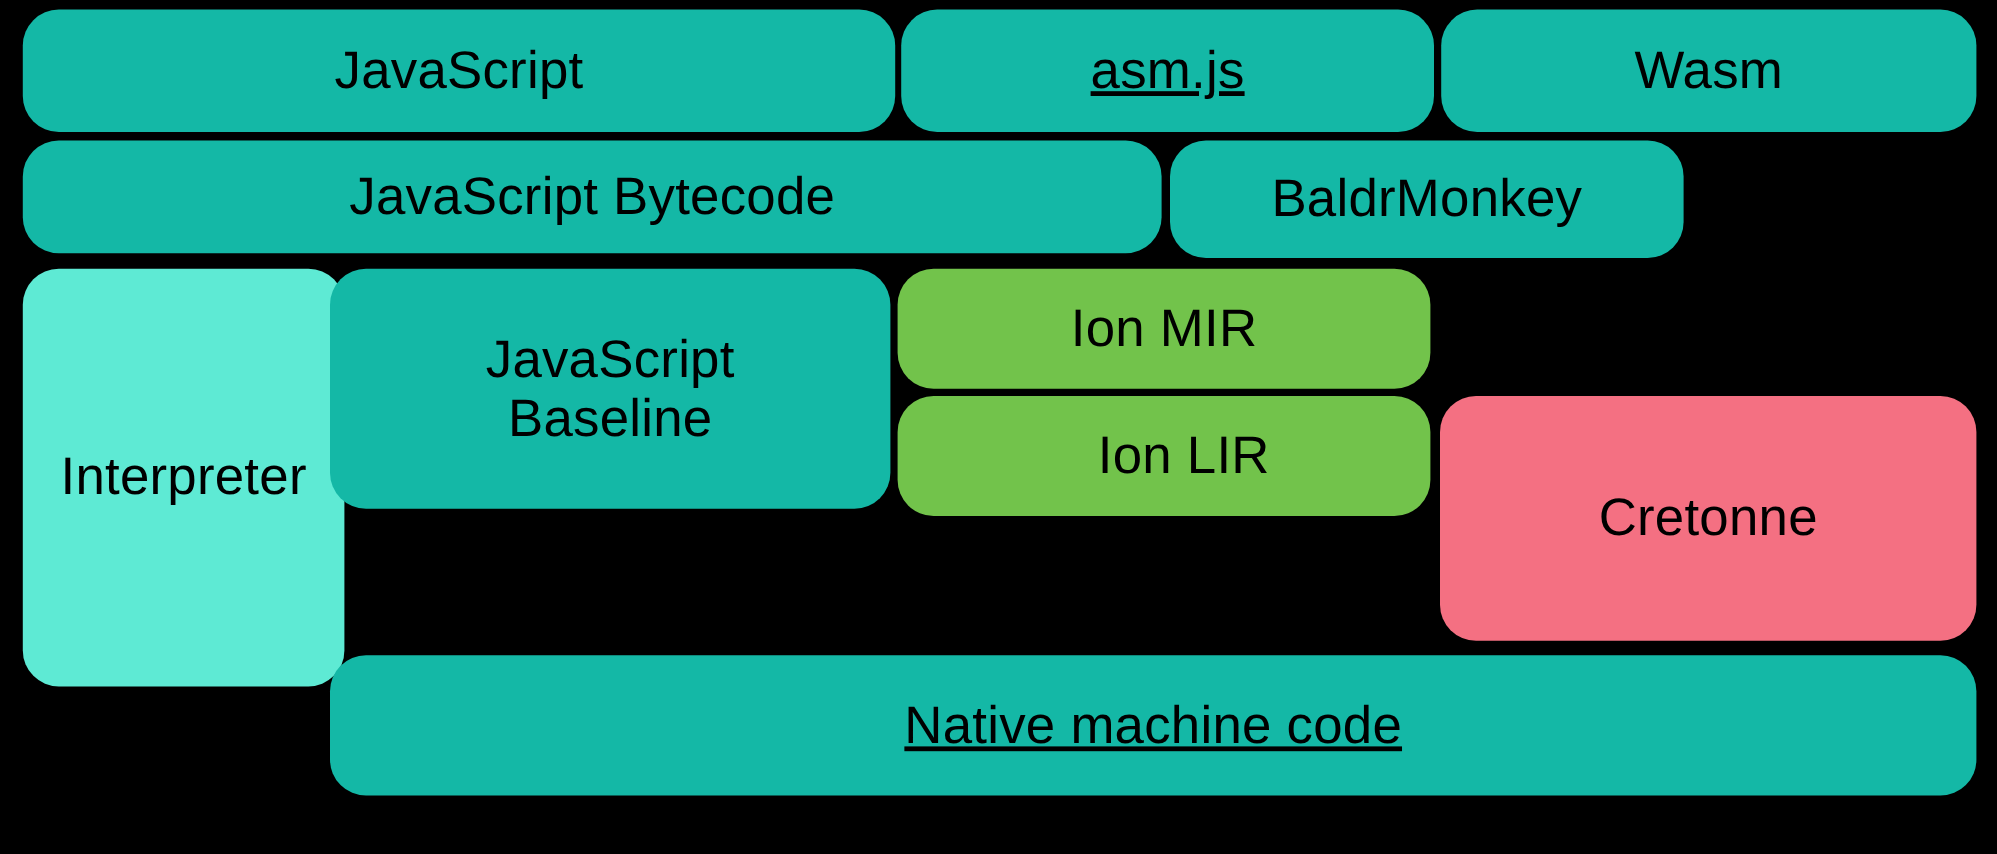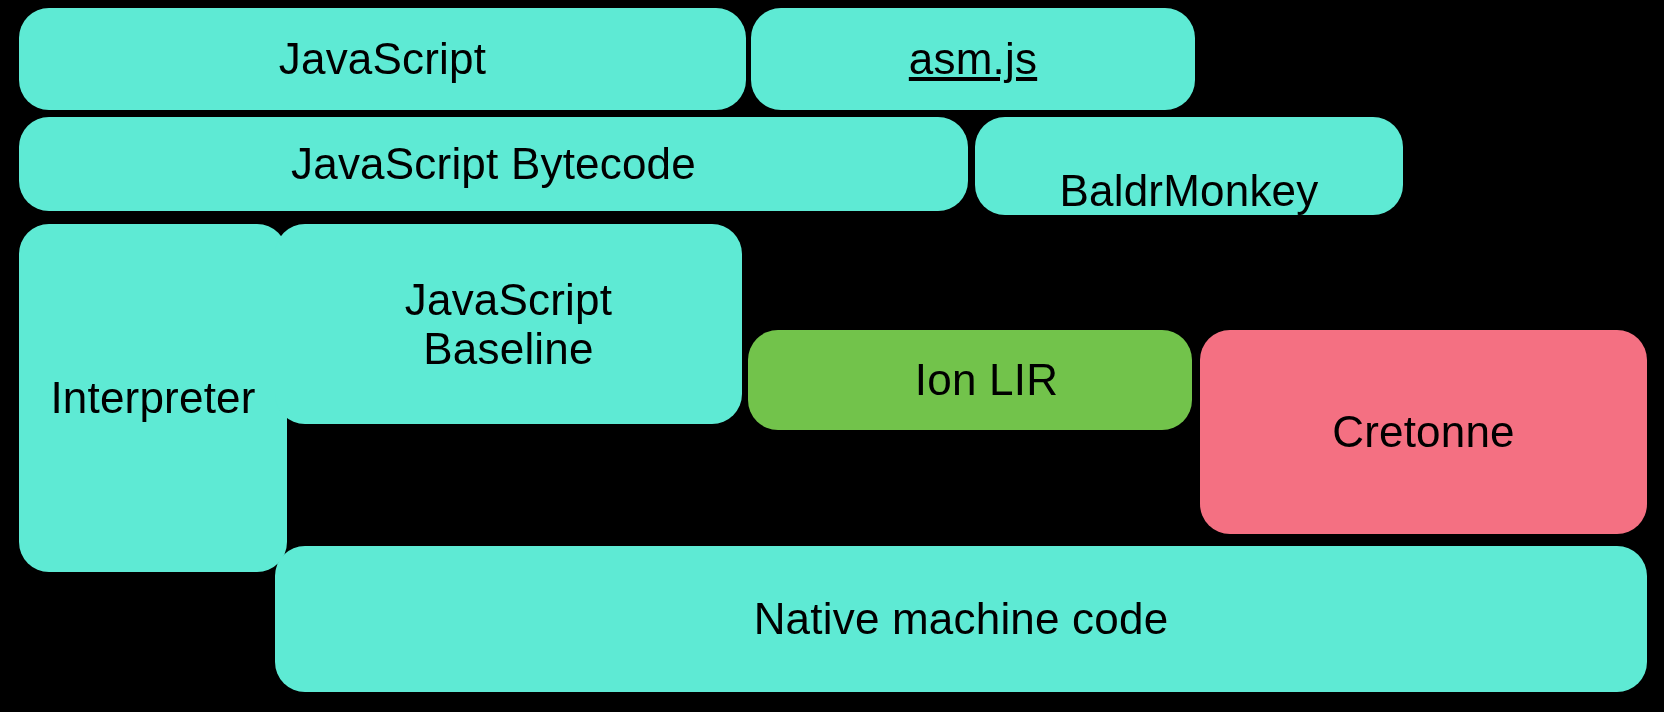--- a/index.html
+++ b/index.html
@@ -24,64 +24,70 @@
     text-align: center;
     border-radius: 30px;
     color: #000000;
     font-size: 44px;
     line-height: 1.12;
     font-weight: 400;
     letter-spacing: 0.2px;
     white-space: pre-line;
     user-select: none;
   }
-  .fill-white   { background: #5eead4; }
+  .fill-white   { background: #14b8a6; }
   .fill-grey    { background: #5eead4; }
   .fill-green   { background: #72c34b; }
   .fill-pink    { background: #f47082; }
   .node-label { display: block; }
 </style>
 </head>
 <body>
 
 <div id="stage">
 
   <div class="node fill-white" style="left:19px; top:8px; width:727px; height:102px;">
     <span class="node-label">JavaScript</span>
   </div>
 
   <div class="node fill-white" style="left:751px; top:8px; width:444px; height:102px;text-decoration:underline;">
     <span class="node-label">asm.js</span>
   </div>
 
+  <div class="node fill-white" style="left:1201px; top:8px; width:446px; height:102px;">
+    <span class="node-label">Wasm</span>
+  </div>
 
   <div class="node fill-white" style="left:19px; top:117px; width:949px; height:94px;">
     <span class="node-label">JavaScript Bytecode</span>
   </div>
 
-  <div class="node fill-white" style="left:975px; top:117px; width:428px; height:98px;align-items:flex-end;">
+  <div class="node fill-white" style="left:975px; top:117px; width:428px; height:98px;">
     <span class="node-label">BaldrMonkey</span>
   </div>
 
   <div class="node fill-grey" style="left:19px; top:224px; width:268px; height:348px;">
     <span class="node-label">Interpreter</span>
   </div>
 
   <div class="node fill-white" style="left:275px; top:224px; width:467px; height:200px;">
     <span class="node-label">JavaScript
 Baseline</span>
   </div>
 
+  <div class="node fill-green" style="left:748px; top:224px; width:444px; height:100px;">
+    <span class="node-label">Ion MIR</span>
+  </div>
 
   <div class="node fill-green" style="left:748px; top:330px; width:444px; height:100px;padding-left:33px;">
     <span class="node-label">Ion LIR</span>
   </div>
 
   <div class="node fill-pink" style="left:1200px; top:330px; width:447px; height:204px;">
     <span class="node-label">Cretonne</span>
   </div>
 
 
-  <div class="node fill-white" style="left:275px; top:546px; width:1372px; height:146px;">
+  <div class="node fill-white" style="left:275px; top:546px; width:1372px; height:117px;text-decoration:underline;">
     <span class="node-label">Native machine code</span>
   </div>
 
 </div>
 
 </body></html>

